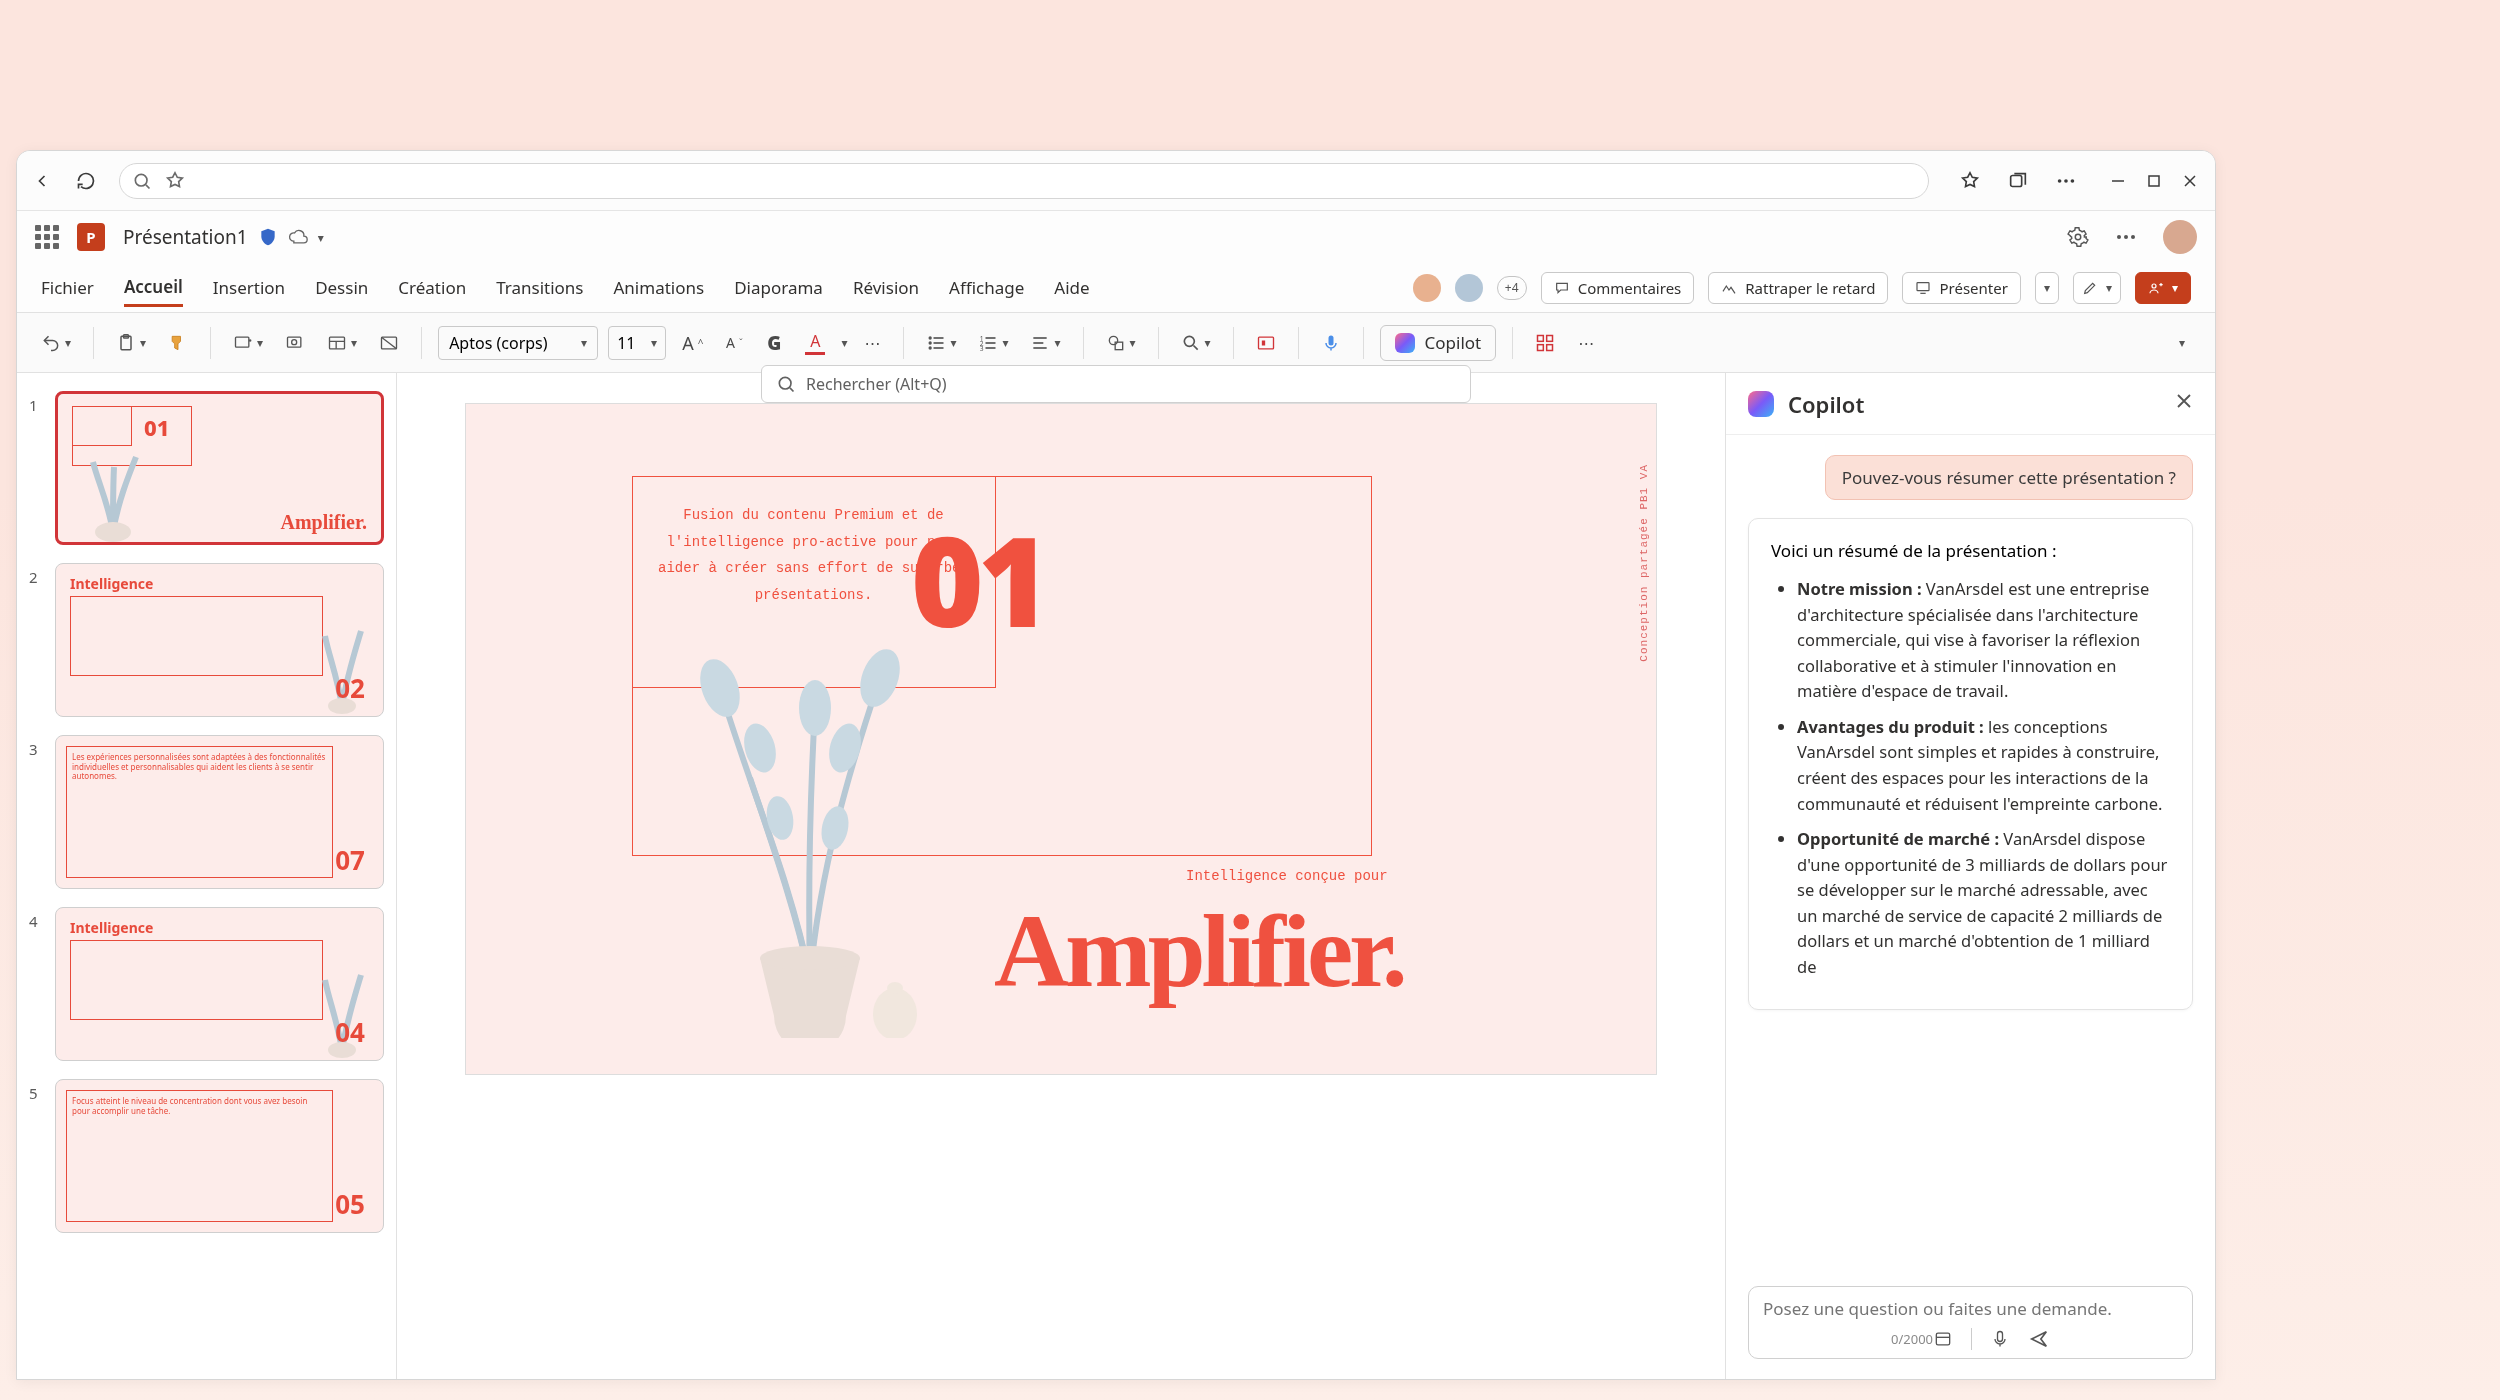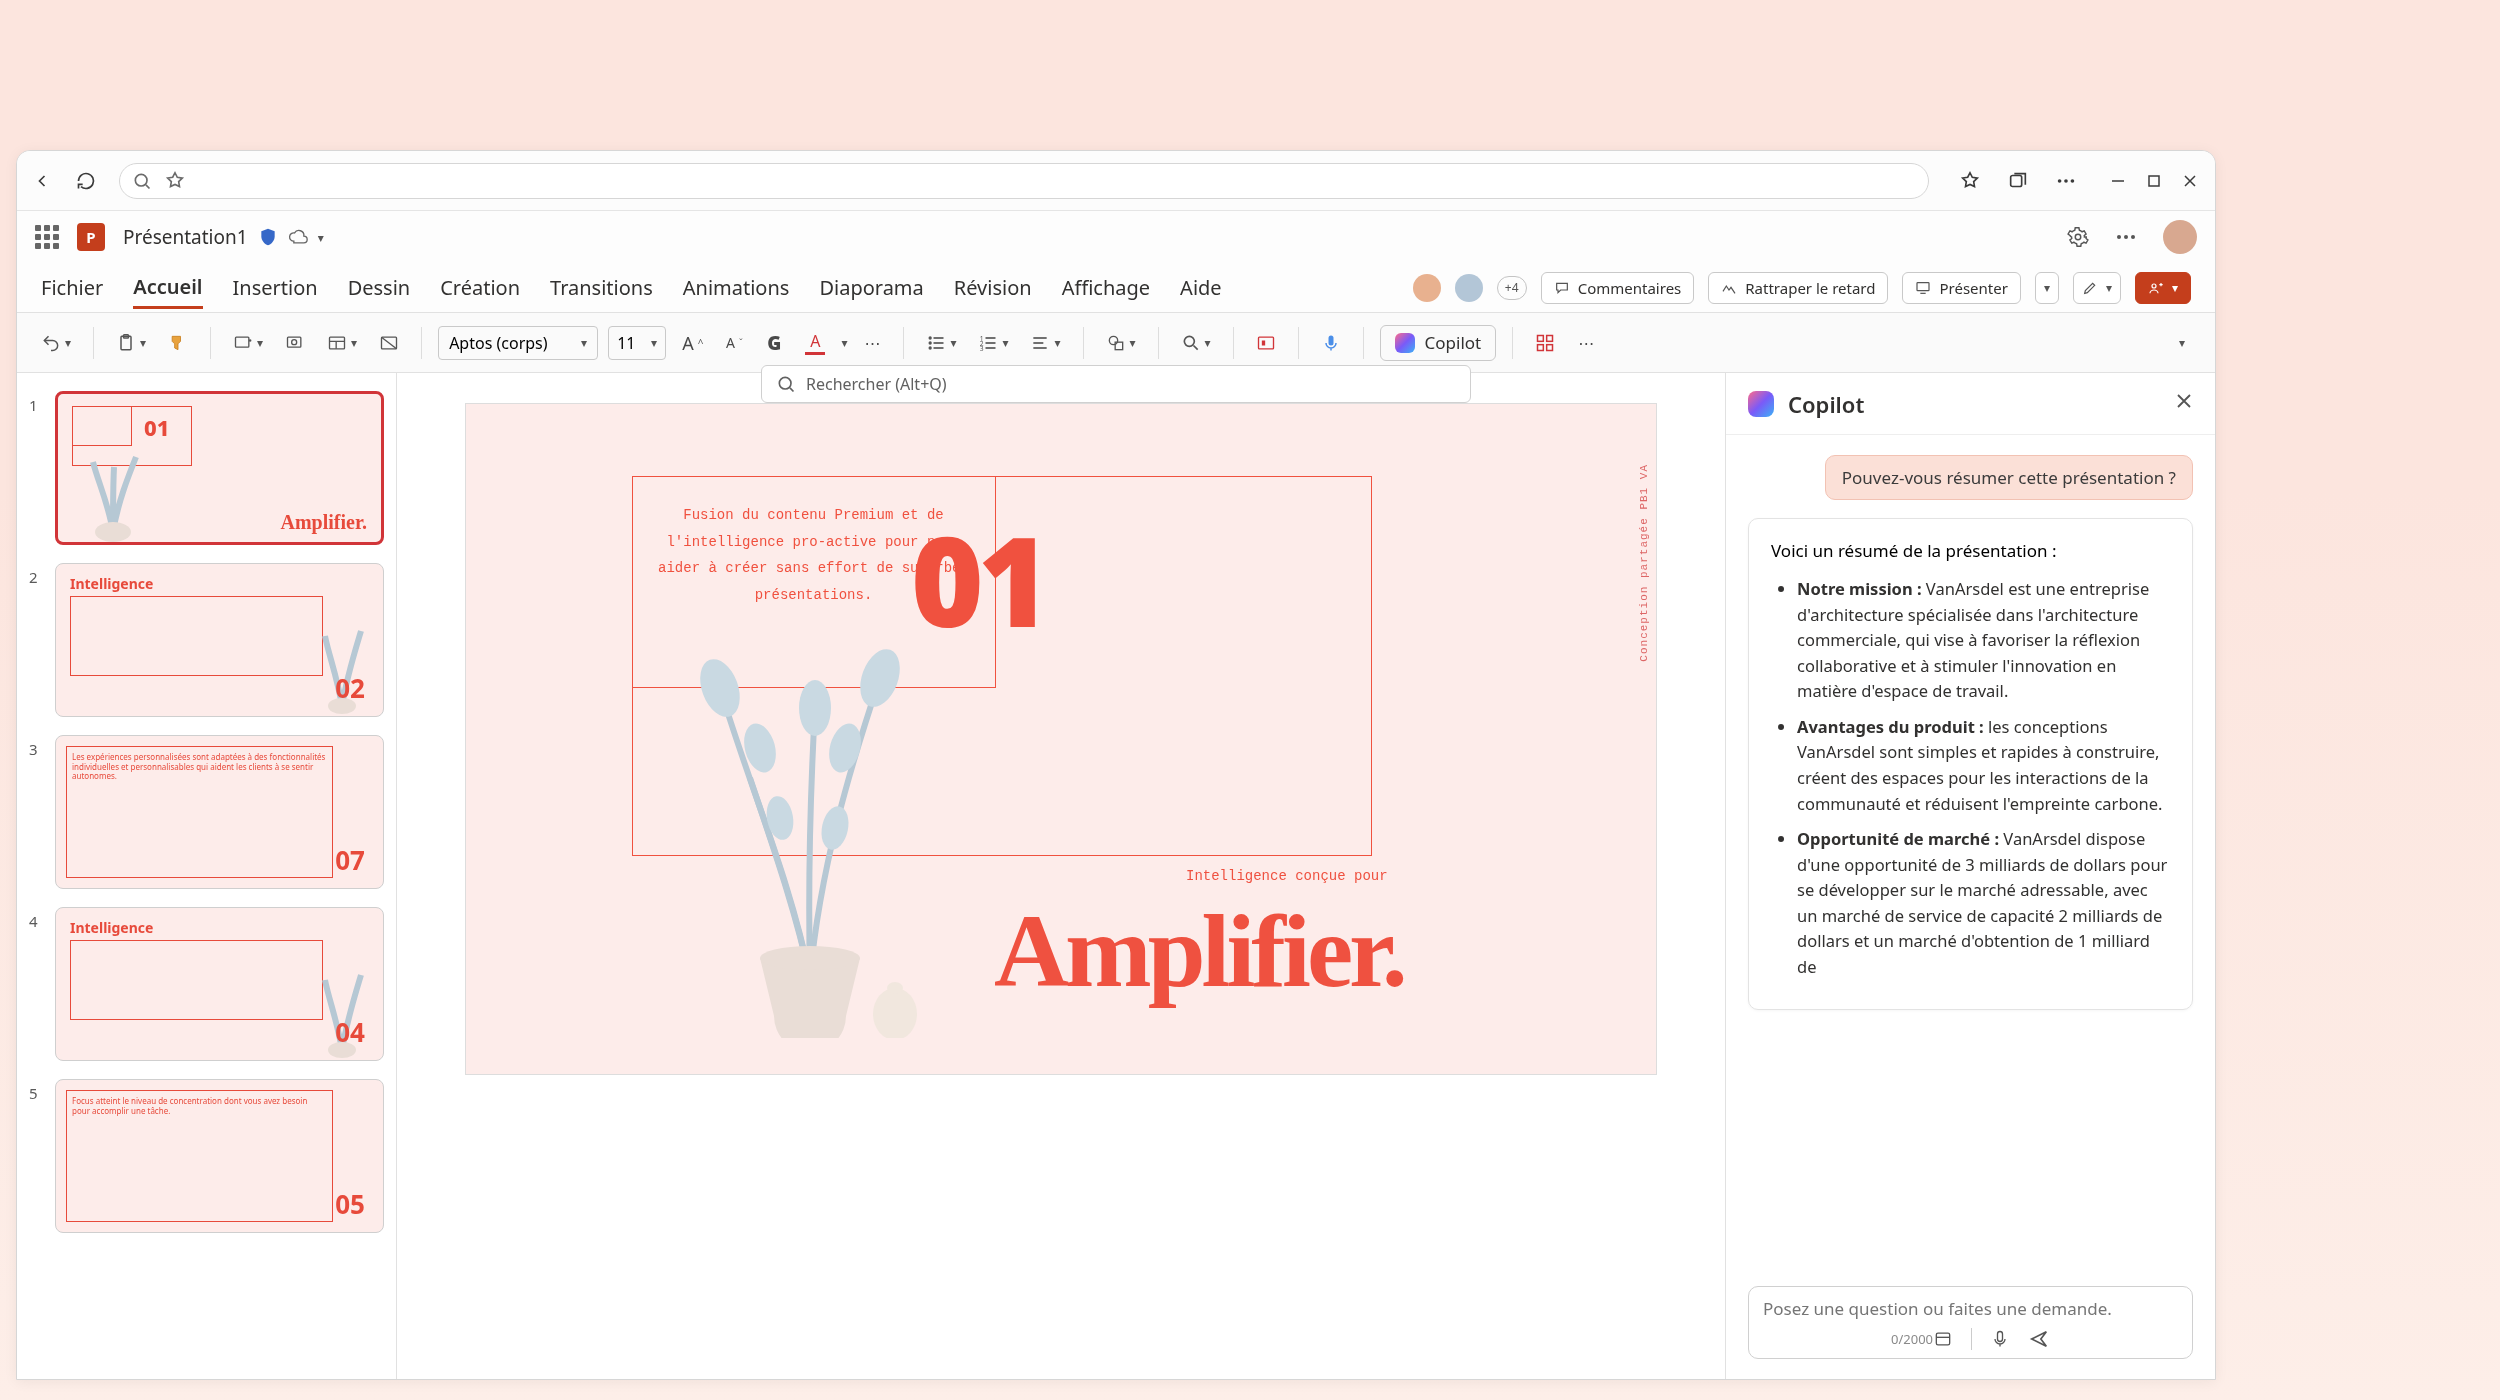--- a/index.html
+++ b/index.html
@@ -29,21 +29,21 @@
   .pp-logo { width: 28px; height: 28px; background: #c43e1c; border-radius: 4px; display:flex; align-items:center; justify-content:center; color:#fff; font-weight:700; font-size:15px; }
   .doc-title { font-size: 19px; color: #323130; display:flex; align-items:center; gap:10px; }
   .shield { color:#3668c8; }
   .search-box { width: 710px; height: 38px; border:1px solid #d0d0d0; border-radius:6px; margin-left:auto; margin-right:auto;
     display:flex; align-items:center; padding:0 14px; gap:10px; color:#616161; background:#fff; position:absolute; left:50%; transform:translateX(-50%); top:214px;}
   .hdr-right { margin-left:auto; display:flex; align-items:center; gap:26px; }
   .avatar-img { width:34px; height:34px; border-radius:50%; background:#d8a890; }
 
   
   .ribbon-tabs { height: 50px; display:flex; align-items:center; padding:0 24px; gap:30px; border-bottom:1px solid #e1e1e1; }
-  .tab { font-size: 20px; color:#323130; padding:6px 0; cursor:pointer; }
+  .tab { font-size: 17px; color:#323130; padding:6px 0; cursor:pointer; }
   .tab.active { font-weight:600; border-bottom:3px solid #c43e1c; }
   .tabs-right { margin-left:auto; display:flex; align-items:center; gap:14px; }
   .avatar-sm { width:28px; height:28px; border-radius:50%; }
   .plus-badge { width:30px; height:24px; border:1px solid #c4c4c4; border-radius:12px; font-size:12px; display:flex; align-items:center; justify-content:center; color:#555; }
   .rib-btn { height:32px; border:1px solid #c9c9c9; border-radius:6px; background:#fff; padding:8px 12px; display:flex; align-items:center; gap:8px; font-size:15px; color:#323130;}
   .rib-btn.small { padding: 0 8px; }
   .rib-btn.red { background:#c43e1c; border-color:#c43e1c; color:#fff; }
   .rib-btn svg { width:16px; height:16px; }
 
   

